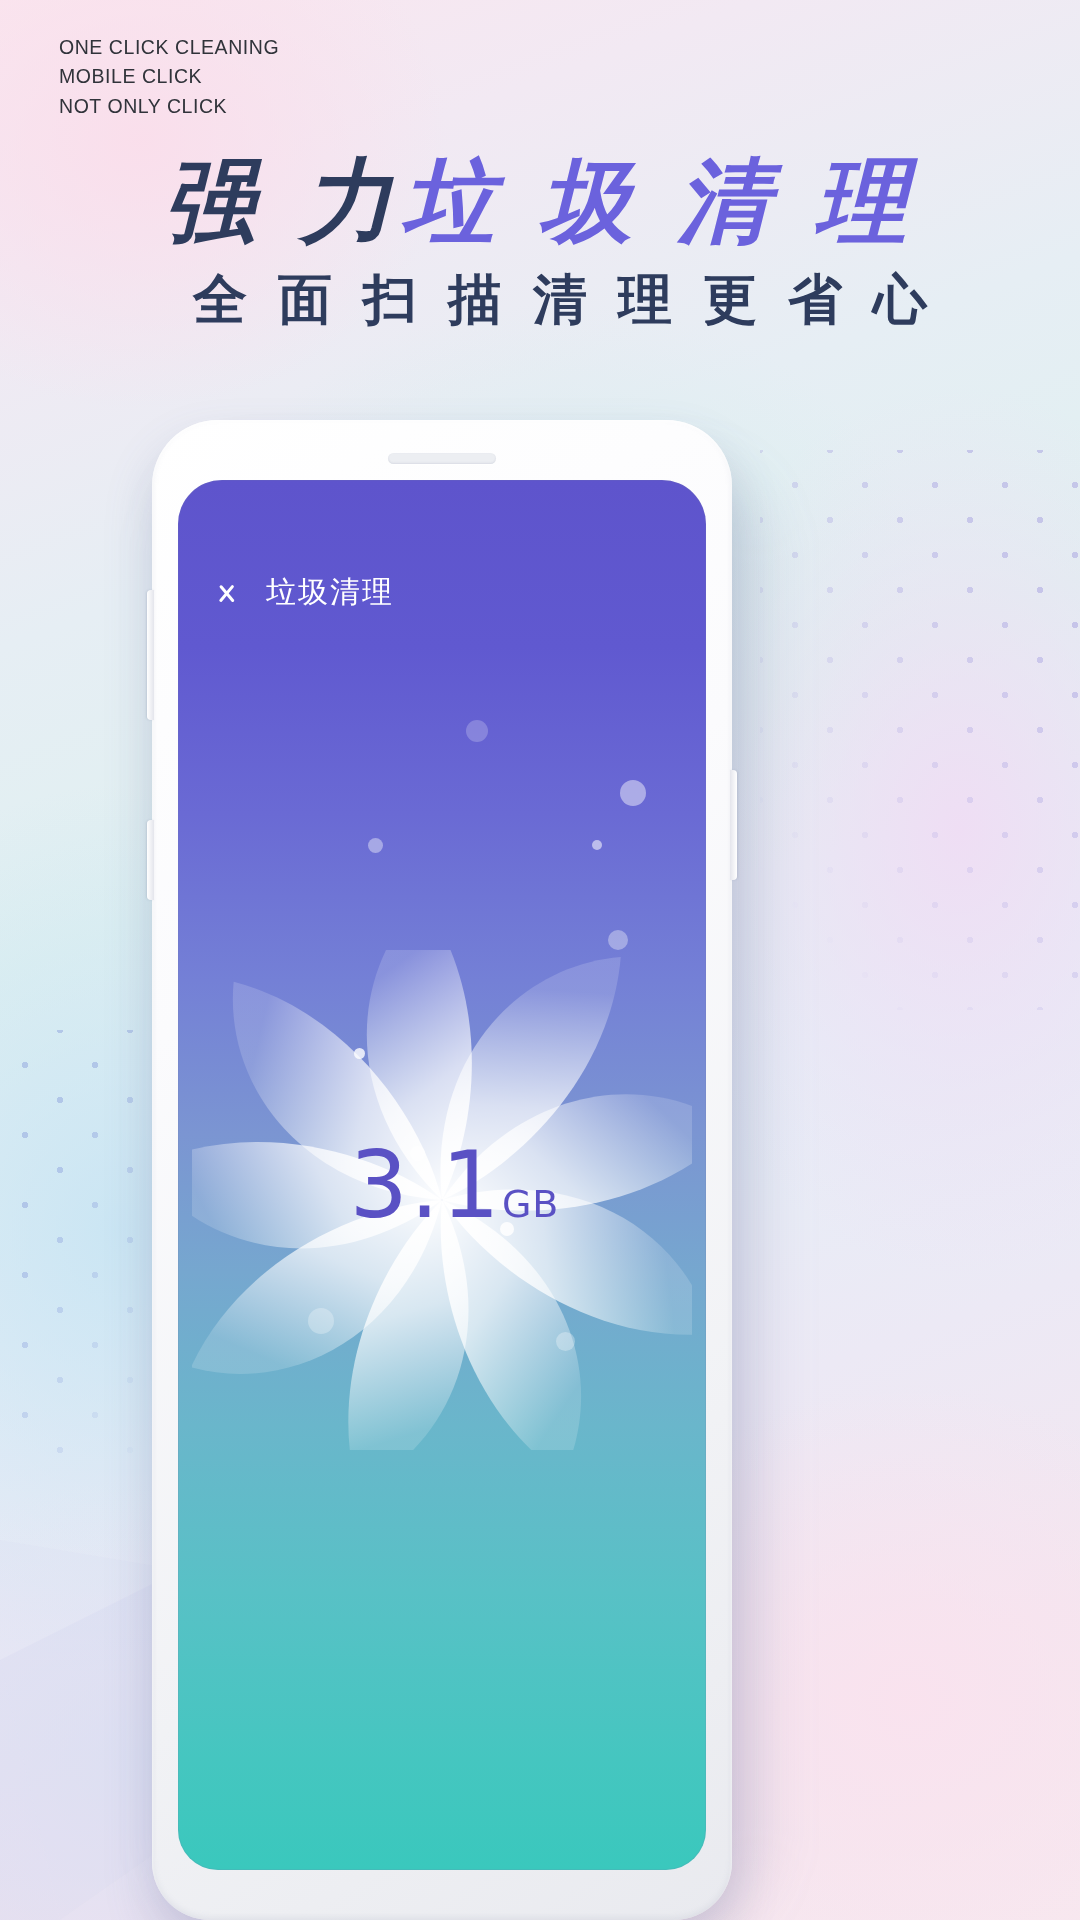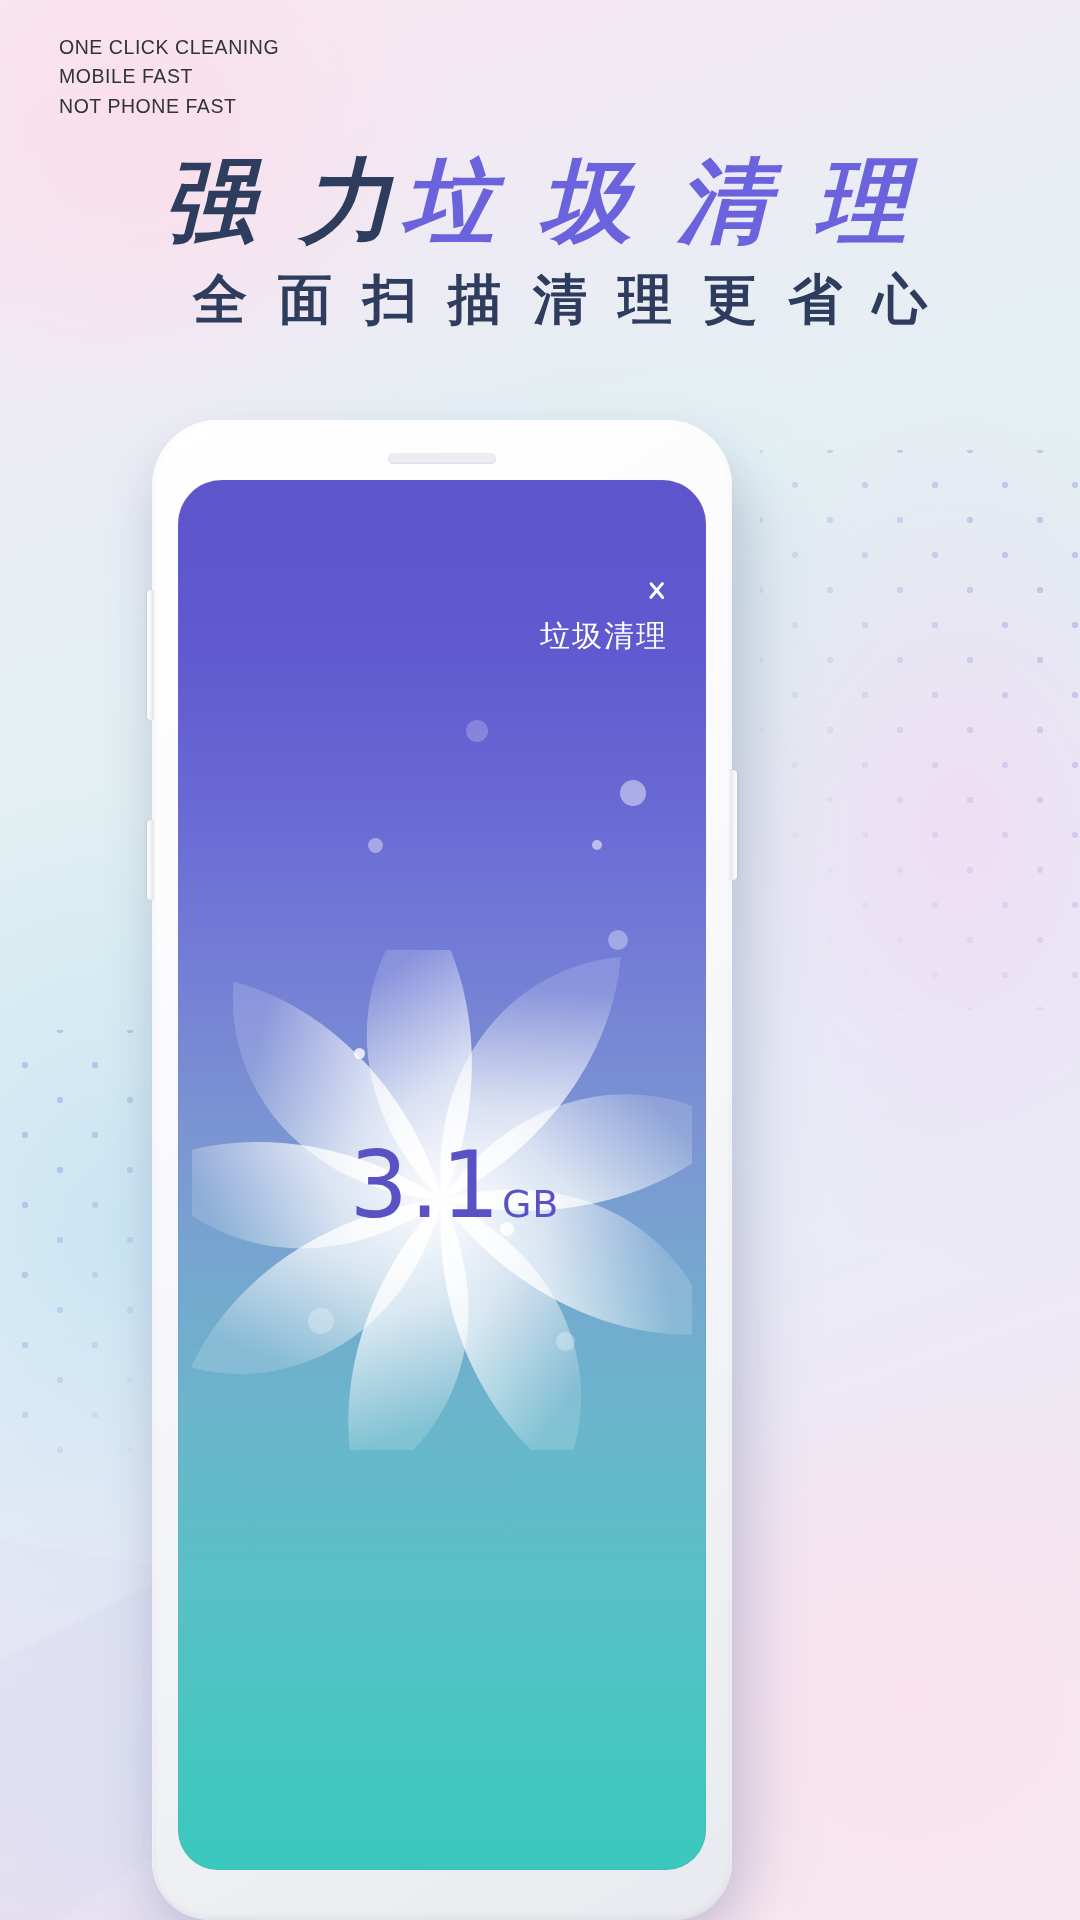--- a/index.html
+++ b/index.html
@@ -158,23 +158,22 @@
       #6ab6cb 68%,
       #58c1c6 80%,
       #45c6c0 92%,
       #3ac8bd 100%);
     box-shadow:0 0 0 1px rgba(120,125,170,.16) inset;
   }
 
   
   .app-header {
     position:absolute; left:0; top:92px; width:100%;
-    display:flex; align-items:flex-end; gap:8px;
+    display:flex; align-items:center; gap:28px;
     padding:0 38px;
-    flex-direction:column;
   }
   .back-chevron {
     width:22px; height:36px; flex:none;
     position:relative; cursor:pointer;
   }
   .back-chevron::before, .back-chevron::after {
     content:""; position:absolute; left:4px;
     width:21px; height:3.4px; border-radius:2px; background:#ffffff;
   }
   .back-chevron::before { top:9px;  transform-origin:left center; transform:rotate(50deg); }
@@ -234,22 +233,22 @@
     <polygon points="0,180 180,210 0,300" fill="#c6cdec" opacity=".20"></polygon>
   </svg>
 
   <div class="dots dots-left"></div>
   <div class="dots dots-right"></div>
 
   <div class="eyebrow">
     <div class="eyebrow-bar"></div>
     <div class="eyebrow-lines">
       <span>ONE CLICK CLEANING</span>
-      <span>MOBILE FAST</span>
-      <span>NOT PHONE FAST</span>
+      <span>MOBILE CLICK</span>
+      <span>NOT ONLY CLICK</span>
     </div>
   </div>
 
   <div class="headline">
     <span class="dark">强 力</span><span class="accent">垃 圾 清 理</span>
   </div>
   <div class="subheadline">全 面 扫 描   清 理 更 省 心</div>
 
   <div class="phone-shadow"></div>
   <div class="phone">

